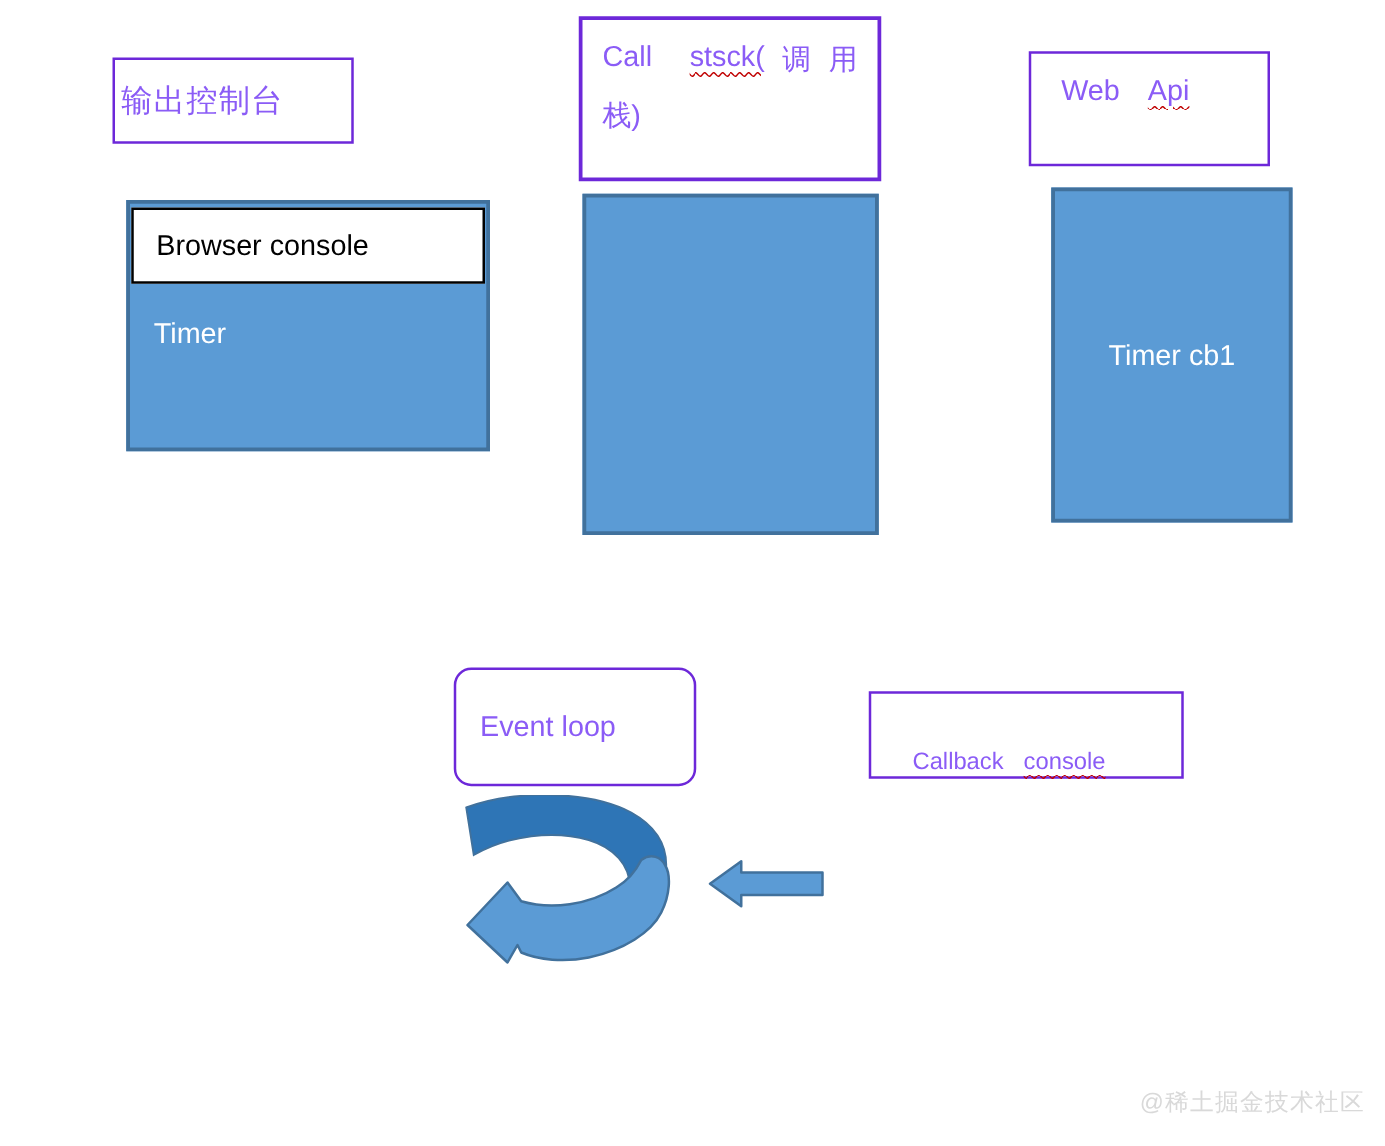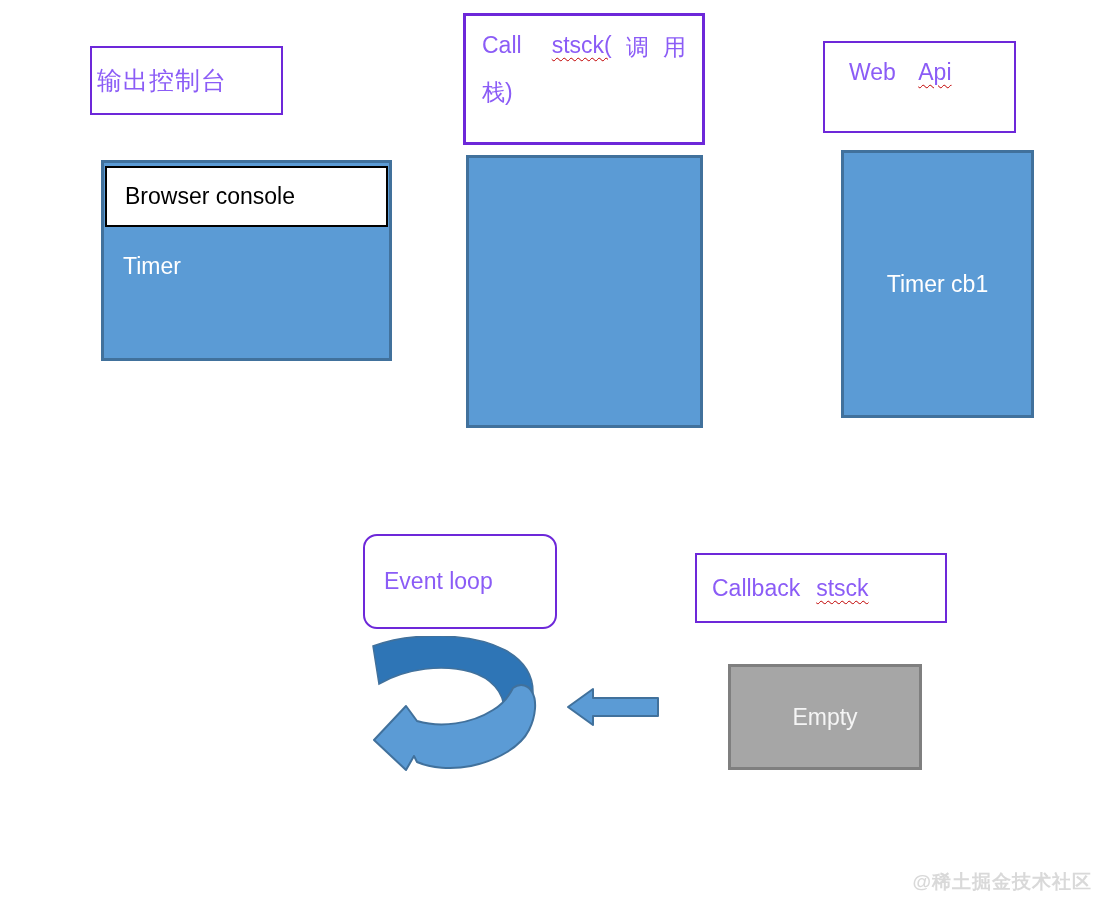--- a/index.html
+++ b/index.html
@@ -62,21 +62,21 @@
 
   .webapi-label{left:823px;top:41px;width:193px;height:92px;padding:16px 0 0 24px;font-size:23px;}
   .webapi-box{
     left:825px;top:150px;width:193px;height:268px;
     display:flex;align-items:center;justify-content:center;
     color:#ffffff;font-size:23px;margin-left:16px;
   }
 
   .eventloop-label{left:363px;top:534px;width:194px;height:95px;padding-left:19px;font-size:23px;border-radius:14px;}
 
-  .callback-label{left:695px;top:553px;width:252px;height:70px;padding-left:15px;font-size:23px;}
+  .callback-label{left:695px;top:553px;width:252px;height:70px;padding-left:33px;font-size:19px;align-items:flex-end;}
   .empty-box{
     left:728px;top:664px;width:194px;height:106px;
     background:var(--gray-fill);
     border:3px solid var(--gray-border);
     display:flex;align-items:center;justify-content:center;
     color:#f5f5f5;font-size:23px;
   }
 
   .squiggle{
     text-decoration-line:underline;
@@ -88,21 +88,20 @@
   }
 
   .spiral-svg{left:371px;top:636px;width:168px;height:146px;}
   .leftarrow-svg{left:565px;top:686px;width:96px;height:42px;}
 
   .watermark{
     right:16px;top:869px;
     color:var(--watermark);
     font-size:19px;
     letter-spacing:1px;
-    font-weight:bold;
   }
 </style>
 </head>
 <body>
 
 <div class="canvas">
 
   <div class="abs label-box v-center output-label">
     <span>输出控制台</span>
   </div>
@@ -163,22 +162,19 @@
              C 150 46, 158 50, 161 56
              Z" style="fill:var(--blue-fill);stroke:var(--blue-border);stroke-width:2;stroke-linejoin:round"></path>
   </svg>
 
   <svg class="abs leftarrow-svg" viewBox="0 0 96 42">
     <polygon points="3,21 28,3 28,12 93,12 93,30 28,30 28,39" style="fill:var(--blue-fill);stroke:var(--blue-border);stroke-width:2;stroke-linejoin:round"></polygon>
   </svg>
 
   <div class="abs label-box v-center callback-label">
     <span>Callback </span>
-      <span class="squiggle">stsck</span>
+      <span class="squiggle">console</span>
   </div>
 
-  <div class="abs empty-box">
-    <span>Empty</span>
-  </div>
 
   <div class="abs watermark">@稀土掘金技术社区</div>
 
 </div>
 
 </body></html>

